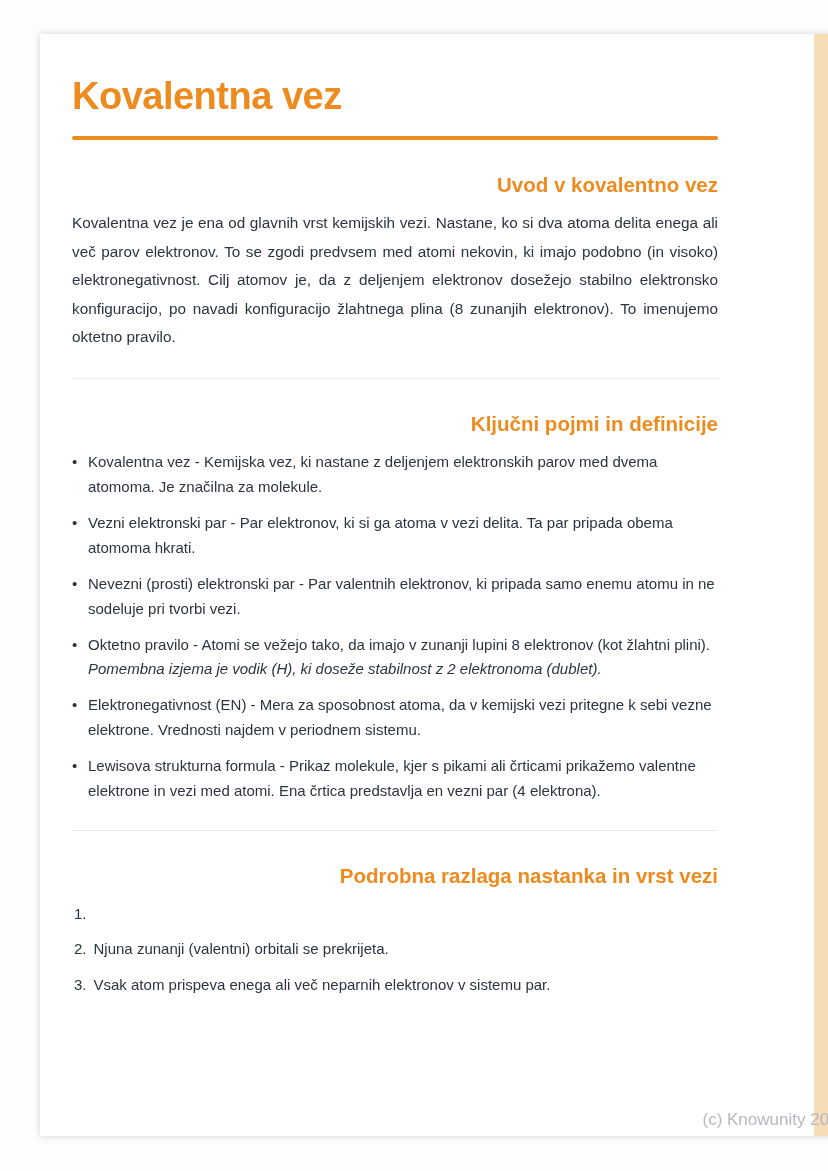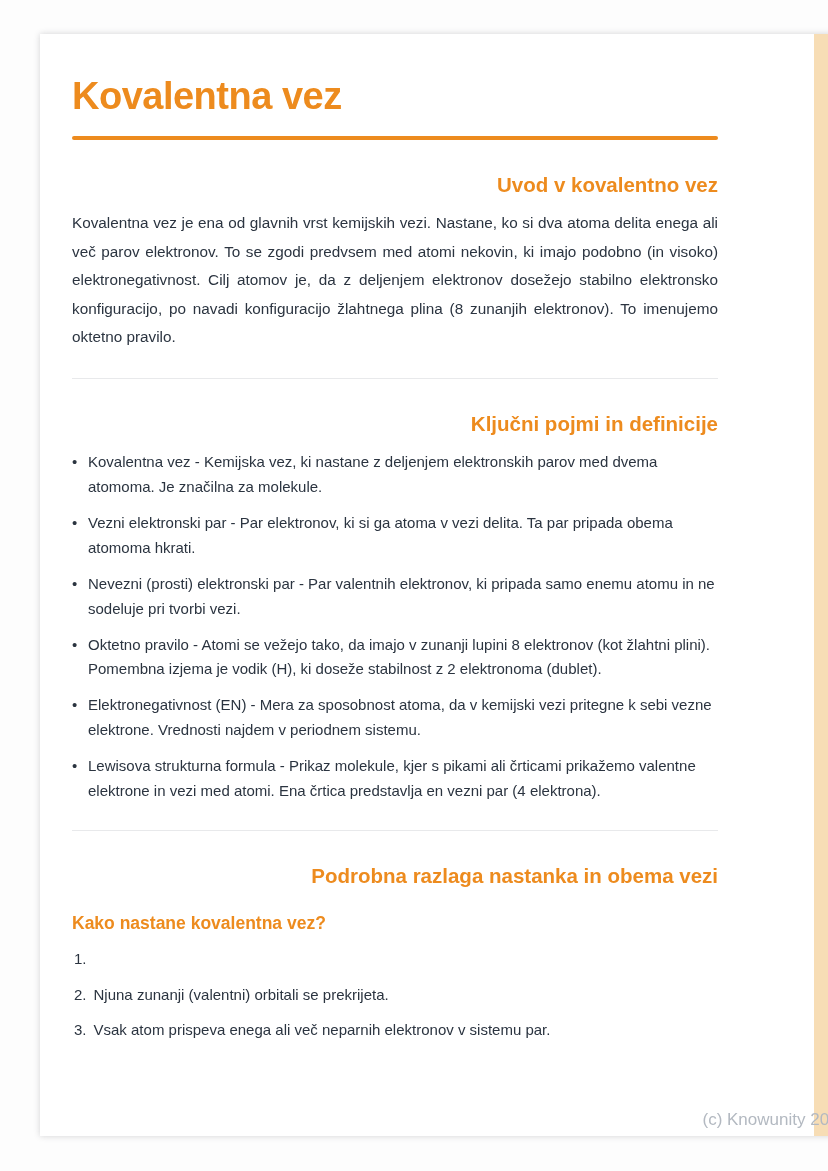--- a/index.html
+++ b/index.html
@@ -107,21 +107,21 @@
     margin: 0 0 13px 0;
     font-size: 15px;
     line-height: 1.5;
     color: #2B3440;
   }
   ol.steps .num {
     flex: 0 0 auto;
     margin-right: 7px;
   }
   .b { font-weight: 400; }
-  .i { }
+  .i { font-style: italic; }
   .watermark {
     position: absolute;
     right: 6px;
     top: 1076px;
     z-index: 2;
     font-size: 17px;
     color: #b3b9c1;
   }
 </style>
 </head>
@@ -169,22 +169,21 @@
           </li>
 
           <li>
             <span class="marker">•</span>
             <span class="li-text"><span class="b">Lewisova strukturna formula</span><span> - Prikaz molekule, kjer s pikami ali črticami prikažemo valentne elektrone in vezi med atomi. Ena črtica predstavlja en vezni par (4 elektrona).</span></span>
           </li>
         </ul>
 
       <hr class="divider">
 
-      <h2 class="section">Podrobna razlaga nastanka in obema vezi</h2>
-      <h3 class="subsection">Kako nastane kovalentna vez?</h3>
+      <h2 class="section">Podrobna razlaga nastanka in vrst vezi</h2>
 
       <ol class="steps">
 
           <li>
             <span class="num">1.</span>
           </li>
 
           <li>
             <span class="num">2.</span>
             <span>Njuna zunanji (valentni) orbitali se prekrijeta.</span>

